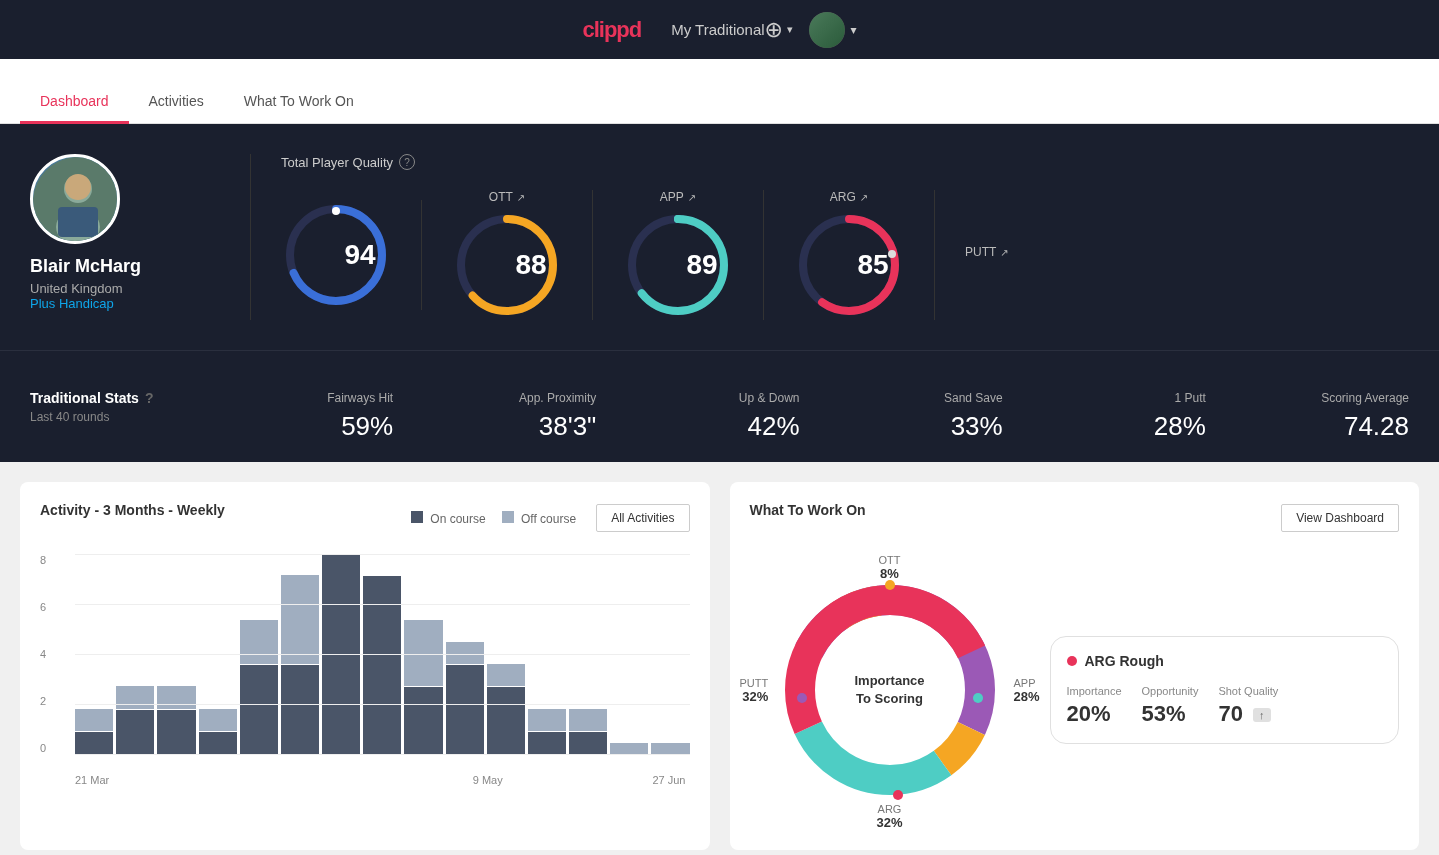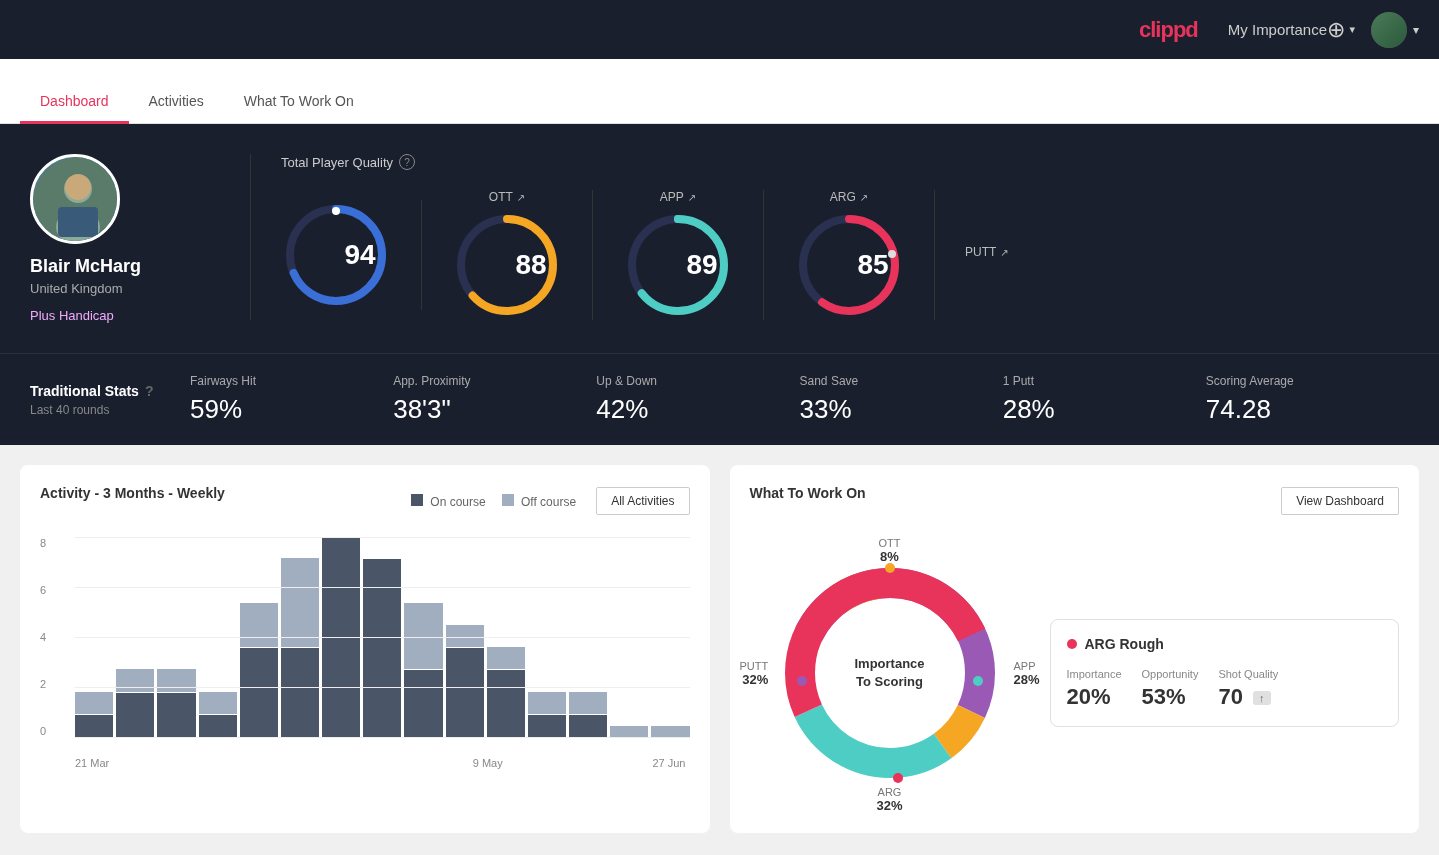--- a/index.html
+++ b/index.html
@@ -5,21 +5,21 @@
     * { margin: 0; padding: 0; box-sizing: border-box; }
     body { font-family: -apple-system, BlinkMacSystemFont, 'Segoe UI', sans-serif; background: #f0f0f0; width: 1439px; }
 
     
     .header {
       background: #1a1f2e;
       height: 59px;
       display: flex;
       align-items: center;
       padding: 0 20px;
-      justify-content: flex-end;
+      justify-content: center;
     }
     .logo { color: #e8335a; font-size: 22px; font-weight: 700; letter-spacing: -1px; }
     .header-title { color: #ccc; font-size: 15px; margin-left: 20px; }
     .header-left { display: flex; align-items: center; gap: 10px; }
     .header-right { display: flex; align-items: center; gap: 16px; }
     .header-add { color: #ccc; font-size: 22px; cursor: pointer; display: flex; align-items: center; gap: 4px; }
     .header-avatar { width: 36px; height: 36px; border-radius: 50%; background: #555; overflow: hidden; display: flex; align-items: center; justify-content: center; cursor: pointer; }
     .header-avatar-img { width: 100%; height: 100%; background: linear-gradient(135deg, #4a7a5a, #2a5a3a); border-radius: 50%; }
     .header-dropdown { color: #ccc; font-size: 12px; cursor: pointer; }
 
@@ -49,21 +49,21 @@
     
     .hero {
       background: #1a1f2e;
       padding: 30px 30px 30px 30px;
     }
     .hero-content { display: flex; gap: 0; align-items: flex-start; }
     .player-info { min-width: 200px; display: flex; flex-direction: column; align-items: flex-start; }
     .player-avatar { width: 90px; height: 90px; border-radius: 50%; border: 3px solid #fff; overflow: hidden; background: #4a7a9a; }
     .player-name { color: #fff; font-size: 18px; font-weight: 700; margin-top: 12px; }
     .player-country { color: #aaa; font-size: 13px; margin-top: 4px; }
-    .player-handicap { color: #f0abfc; font-size: 13px; margin-top: 12px; }
+    .player-handicap { color: #0ea5e9; font-size: 13px; margin-top: 0; }
 
     .quality-section { flex: 1; border-left: 1px solid #333; padding-left: 30px; margin-left: 20px; }
     .quality-label { color: #ccc; font-size: 13px; margin-bottom: 20px; display: flex; align-items: center; gap: 6px; }
     .quality-label .help-icon { width: 16px; height: 16px; border-radius: 50%; border: 1px solid #888; display: flex; align-items: center; justify-content: center; font-size: 10px; color: #888; cursor: pointer; }
 
     .metrics-row { display: flex; gap: 0; align-items: center; }
     .metric-item { display: flex; flex-direction: column; align-items: center; padding: 0 30px; border-right: 1px solid #333; }
     .metric-item:first-child { padding-left: 0; }
 
     
@@ -76,21 +76,21 @@
       background: #1a1f2e;
       padding: 20px 30px;
       display: flex;
       align-items: center;
       border-top: 1px solid #2a2f3e;
       gap: 0;
     }
     .stats-label { min-width: 160px; }
     .stats-label-title { color: #fff; font-size: 14px; font-weight: 600; display: flex; align-items: center; gap: 6px; }
     .stats-label-sub { color: #888; font-size: 12px; margin-top: 4px; }
-    .stat-item { flex: 1; text-align: left; }
+    .stat-item { flex: 1; text-align: right; margin-top: 20px; }
     .stat-name { color: #aaa; font-size: 12px; margin-bottom: 6px; }
     .stat-value { color: #fff; font-size: 26px; font-weight: 300; }
 
     
     .bottom-row { display: flex; gap: 20px; padding: 20px; background: #f0f0f0; }
     .card { background: #fff; border-radius: 8px; padding: 20px; }
     .card-left { flex: 1; }
     .card-right { flex: 1; }
     .card-title { font-size: 14px; font-weight: 600; color: #333; margin-bottom: 16px; }
 
@@ -99,38 +99,38 @@
     .activity-legend { display: flex; gap: 16px; align-items: center; font-size: 12px; color: #666; }
     .legend-dot { width: 12px; height: 12px; display: inline-block; margin-right: 4px; }
     .all-activities-btn { border: 1px solid #ccc; background: #fff; padding: 6px 14px; font-size: 12px; cursor: pointer; border-radius: 2px; color: #333; }
 
     
     .wtwo-header { display: flex; justify-content: space-between; align-items: center; margin-bottom: 16px; }
     .view-dashboard-btn { border: 1px solid #ccc; background: #fff; padding: 6px 14px; font-size: 12px; cursor: pointer; border-radius: 2px; color: #333; }
 
     .wtwo-content { display: flex; gap: 20px; align-items: center; }
 
-    .info-card { flex: 1; border: 1px solid #e0e0e0; border-radius: 8px; padding: 16px; }
+    .info-card { flex: 1; border: 1px solid #e0e0e0; border-radius: 16px; padding: 16px; }
     .info-card-title { display: flex; align-items: center; gap: 8px; font-size: 14px; font-weight: 600; color: #333; margin-bottom: 16px; }
     .info-dot { width: 10px; height: 10px; border-radius: 50%; background: #e8335a; flex-shrink: 0; }
     .info-metrics { display: flex; gap: 20px; }
     .info-metric { text-align: left; }
     .info-metric-label { font-size: 11px; color: #888; margin-bottom: 4px; }
     .info-metric-value { font-size: 22px; font-weight: 700; color: #333; }
     .info-metric-badge { display: inline-block; background: #e0e0e0; border-radius: 3px; padding: 1px 6px; font-size: 11px; color: #666; margin-left: 4px; vertical-align: middle; }
 
     svg.gauge-svg { width: 110px; height: 110px; }
   </style>
 </head>
 <body>
 
 <div class="header">
   <div class="header-left">
     <div class="logo">clippd</div>
-    <div class="header-title">My Importance</div>
+    <div class="header-title">My Traditional</div>
   </div>
   <div class="header-right">
     <div class="header-add">
       <span>⊕</span>
       <span style="font-size:11px;">▾</span>
     </div>
     <div style="display:flex;align-items:center;gap:6px;">
       <div class="header-avatar">
         <div class="header-avatar-img"></div>
       </div>

